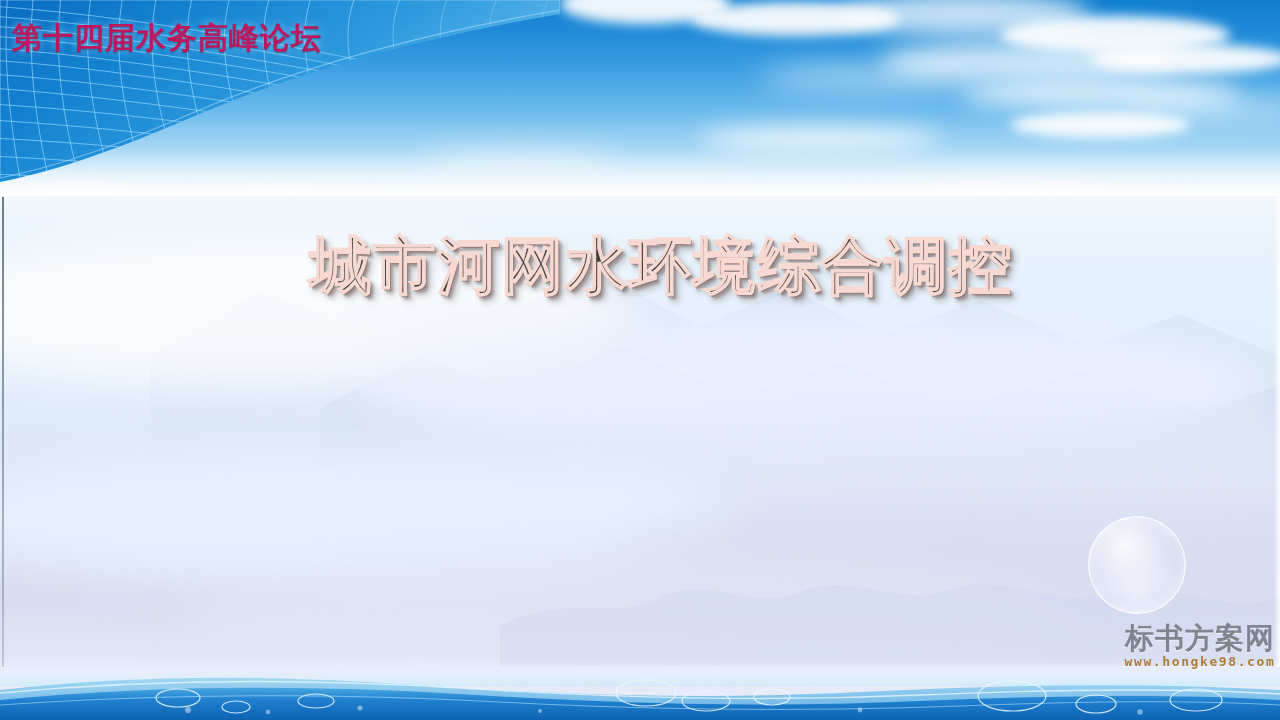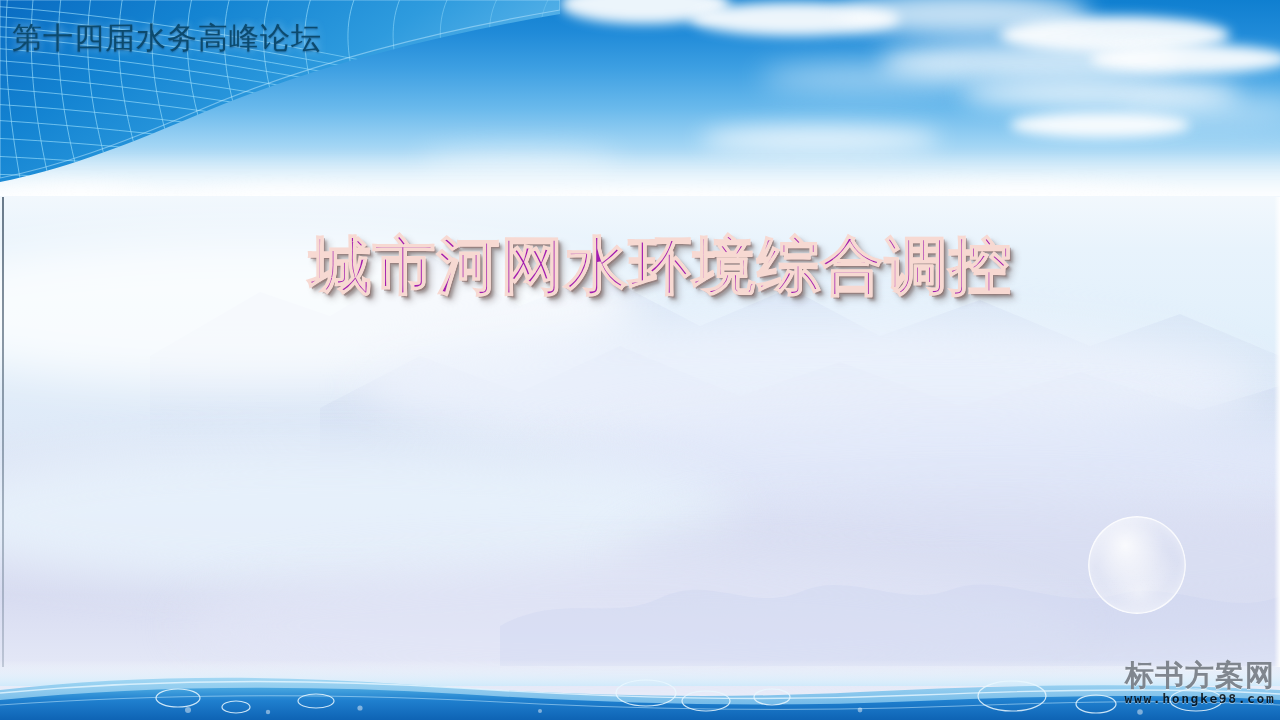--- a/index.html
+++ b/index.html
@@ -79,22 +79,22 @@
     position: absolute;
     left: 0; top: 0;
     width: 560px;
     height: 200px;
   }
   .banner-title {
     position: absolute;
     left: 12px;
     top: 18px;
     font-size: 30px;
-    font-weight: normal;
-    color: #0c4a6e;
+    font-weight: bold;
+    color: #be185d;
     letter-spacing: 1px;
     white-space: nowrap;
     text-shadow:
       0 1px 2px rgba(8,60,110,.55),
       0 0 9px rgba(180,225,255,.75);
     z-index: 4;
   }
 
   
   .body-bg {
@@ -179,57 +179,57 @@
     top: 214px;
     width: 1280px;
     text-align: center;
     z-index: 8;
   }
   .title-line {
     font-family: "DejaVu Sans", "Liberation Sans", sans-serif;
     font-weight: bold;
     font-size: 62px;
     line-height: 104px;
-    color: #a21caf;
+    color: #404040;
     letter-spacing: 2px;
     white-space: nowrap;
     -webkit-text-stroke: 1.5px #f7d9d2;
     text-shadow:
        1px 0px 0 #ffe9e4,
        2px 2px 0 rgba(140,110,105,.55),
        4px 4px 3px rgba(110,90,88,.5),
        6px 6px 7px rgba(90,75,75,.33);
     margin-left: 42px;
   }
   .title-line.line2 { margin-top: 2px; }
 
   
   .watermark {
     position: absolute;
     left: 1124px;
-    top: 659px;
+    top: 622px;
     width: 152px;
     z-index: 10;
     text-align: center;
   }
   .wm-cn {
     font-family: "DejaVu Sans", "Liberation Sans", sans-serif;
     font-size: 29px;
     font-weight: bold;
     color: #787e86;
     letter-spacing: 1px;
     line-height: 32px;
     opacity: .92;
     text-shadow: 0 1px 0 rgba(255,255,255,.6);
   }
   .wm-url {
     font-family: "DejaVu Sans Mono", "Liberation Mono", monospace;
     font-size: 13px;
     font-weight: bold;
-    color: #000000;
+    color: #a16207;
     letter-spacing: 1.6px;
     line-height: 16px;
     opacity: .8;
     text-shadow: 0 1px 0 rgba(255,255,255,.5);
   }
 </style>
 </head>
 <body>
 
 <div id="slide">

